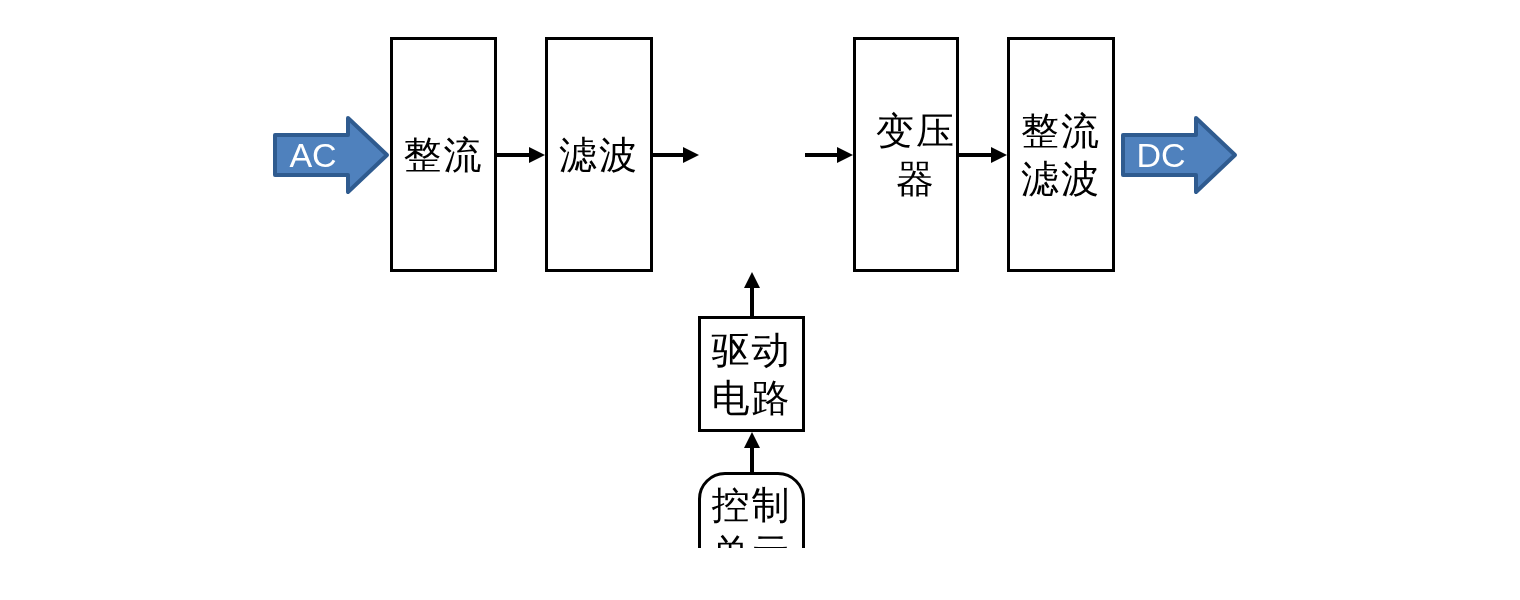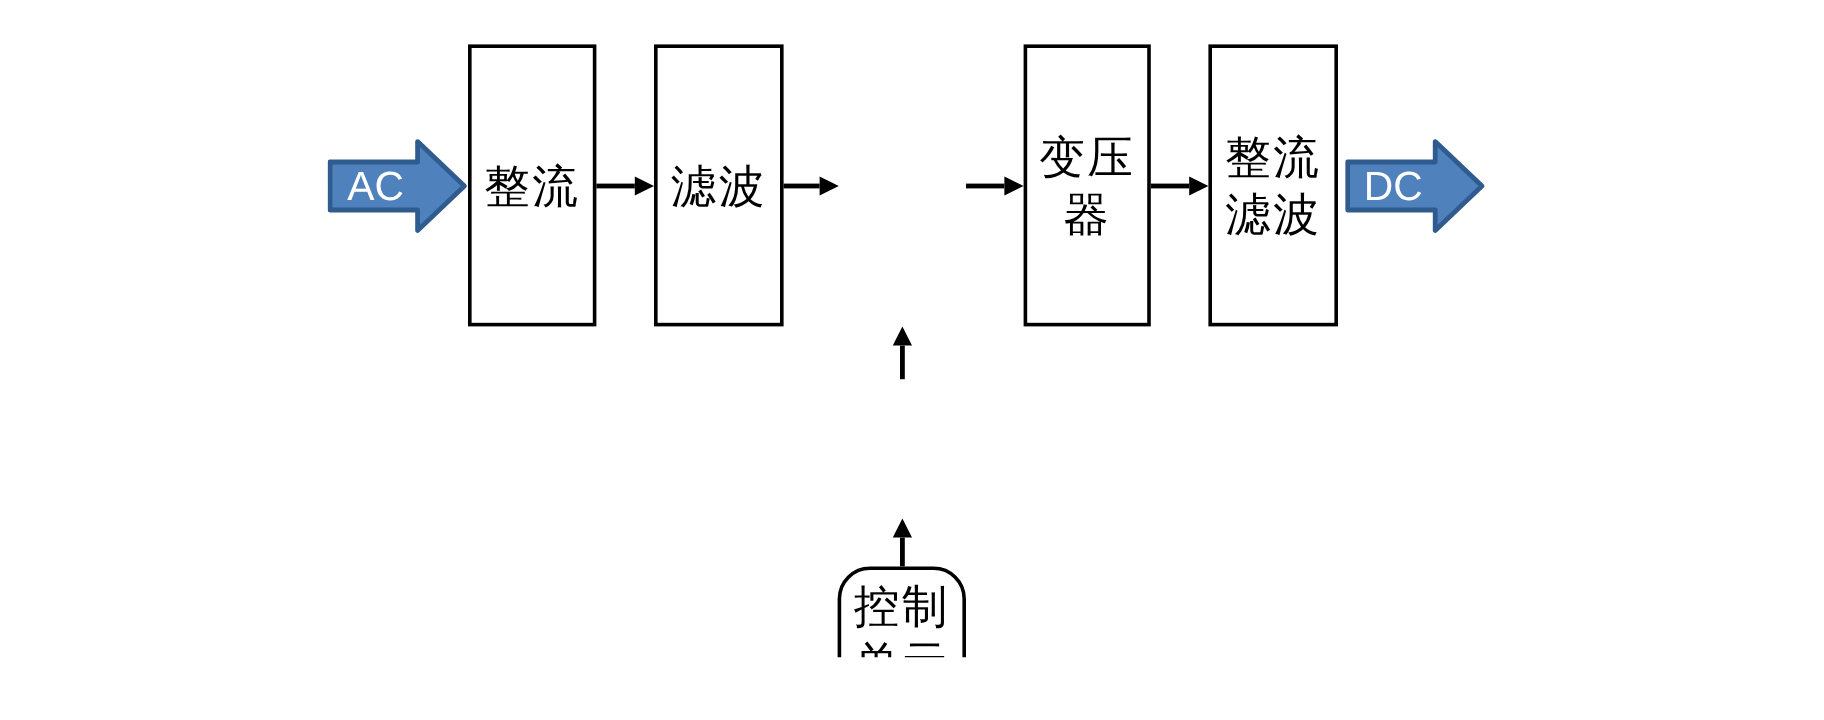--- a/index.html
+++ b/index.html
@@ -29,21 +29,21 @@
     font-size: 38px;
     line-height: 48px;
     color: #000000;
     letter-spacing: 2px;
     text-align: center;
     white-space: pre-line;
   }
   #b-rectifier        { left: 390px;  top: 37px;  width: 107px; height: 235px; }
   #b-filter           { left: 545px;  top: 37px;  width: 108px; height: 235px; }
   #b-power-conversion { left: 699px;  top: 37px;  width: 106px; height: 235px; }
-  #b-transformer      { left: 853px;  top: 37px;  width: 106px; height: 235px; }
+  #b-transformer      { left: 853px;  top: 37px;  width: 106px; height: 235px; justify-content: flex-end; }
   #b-rectifier-filter { left: 1007px; top: 37px;  width: 108px; height: 235px; }
   #b-drive-circuit    { left: 698px;  top: 316px; width: 107px; height: 116px; }
   #b-control-unit     { left: 698px;  top: 472px; width: 107px; height: 114px; border-radius: 27px; }
 
   
   .hconn {
     position: absolute;
     top: 147px;
     height: 16px;
     display: flex;
@@ -145,19 +145,23 @@
 
   <div id="v1" class="vconn">
     <div class="vhead"></div>
     <div class="vshaft"></div>
   </div>
   <div id="v2" class="vconn">
     <div class="vhead"></div>
     <div class="vshaft"></div>
   </div>
 
+  <div id="b-drive-circuit" class="block">
+    <span class="label">驱动
+电路</span>
+  </div>
 
   <div id="b-control-unit" class="block">
     <span class="label">控制
 单元</span>
   </div>
 
 </div>
 
 </body></html>

